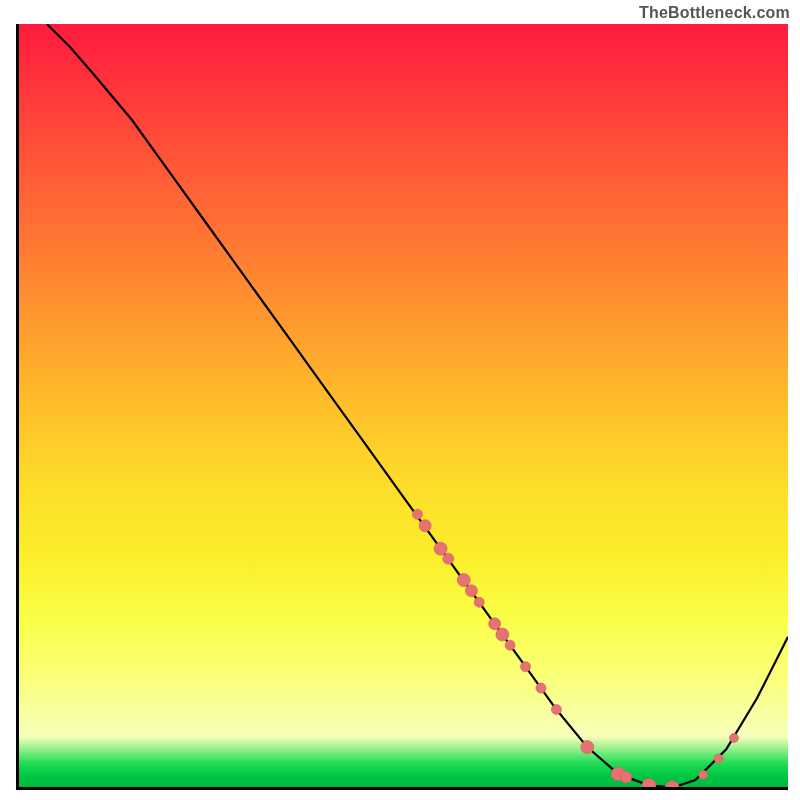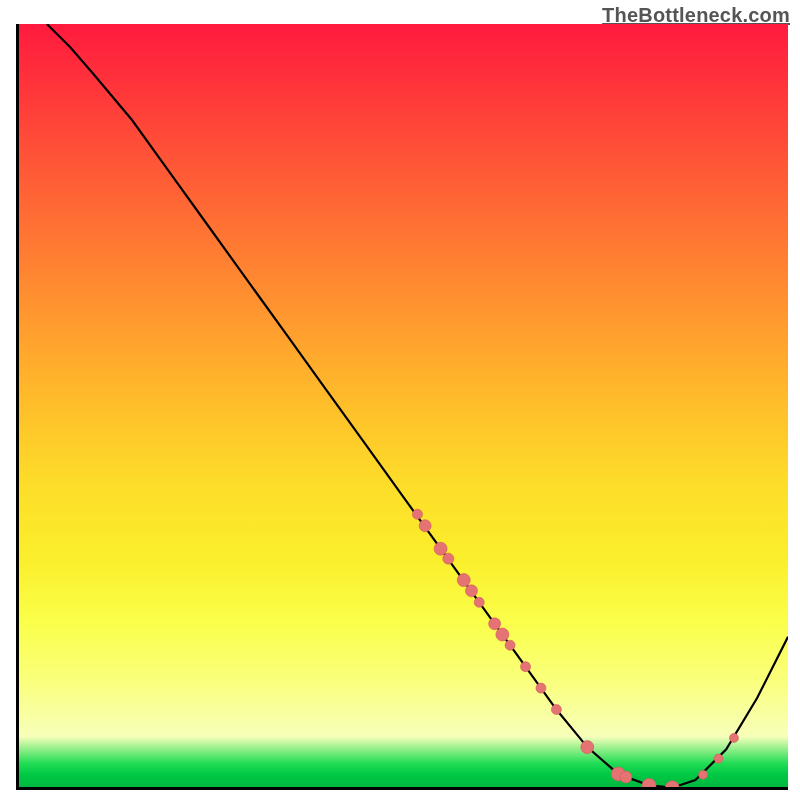--- a/index.html
+++ b/index.html
@@ -12,25 +12,24 @@
   }
   .container {
     width: 800px;
     height: 800px;
     position: relative;
   }
   .watermark {
     position: absolute;
     top: 4px;
     right: 10px;
-    font-size: 20px;
+    font-size: 16px;
     font-weight: 600;
     color: #555;
     letter-spacing: 0.2px;
-    text-decoration: underline;
   }
   .plot {
     position: absolute;
     left: 16px;
     top: 24px;
     width: 772px;
     height: 766px;
   }
   .gradient {
     position: absolute;

